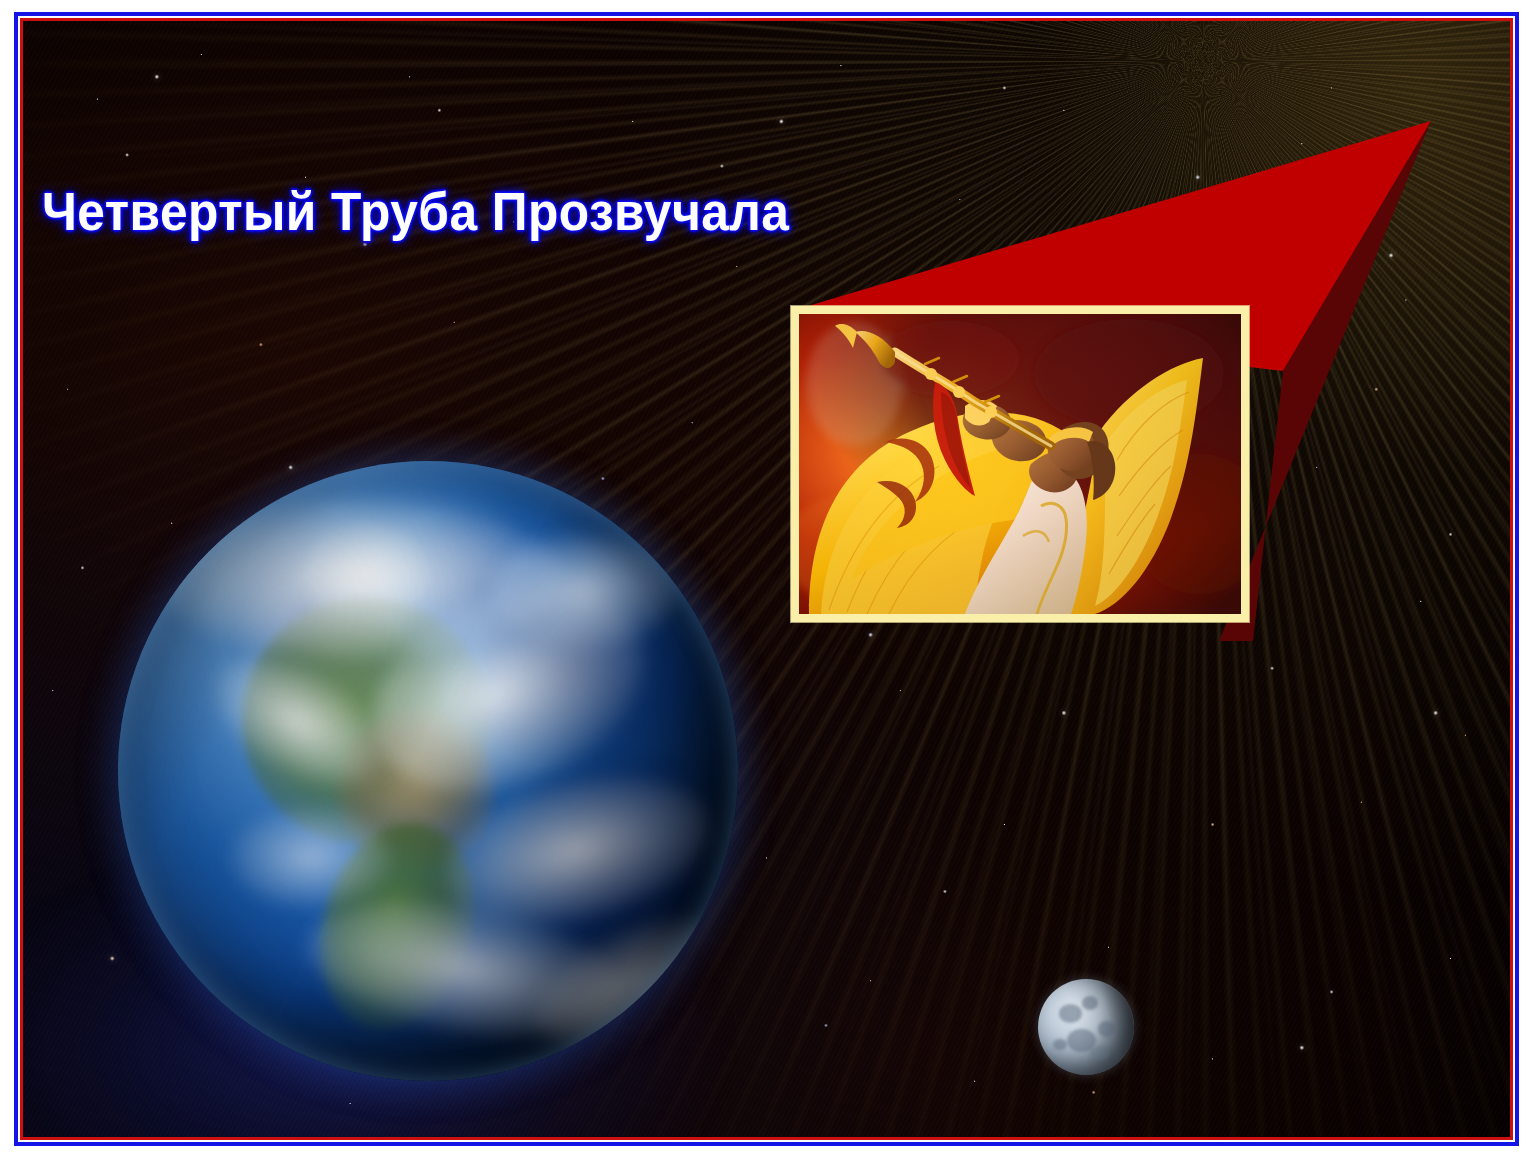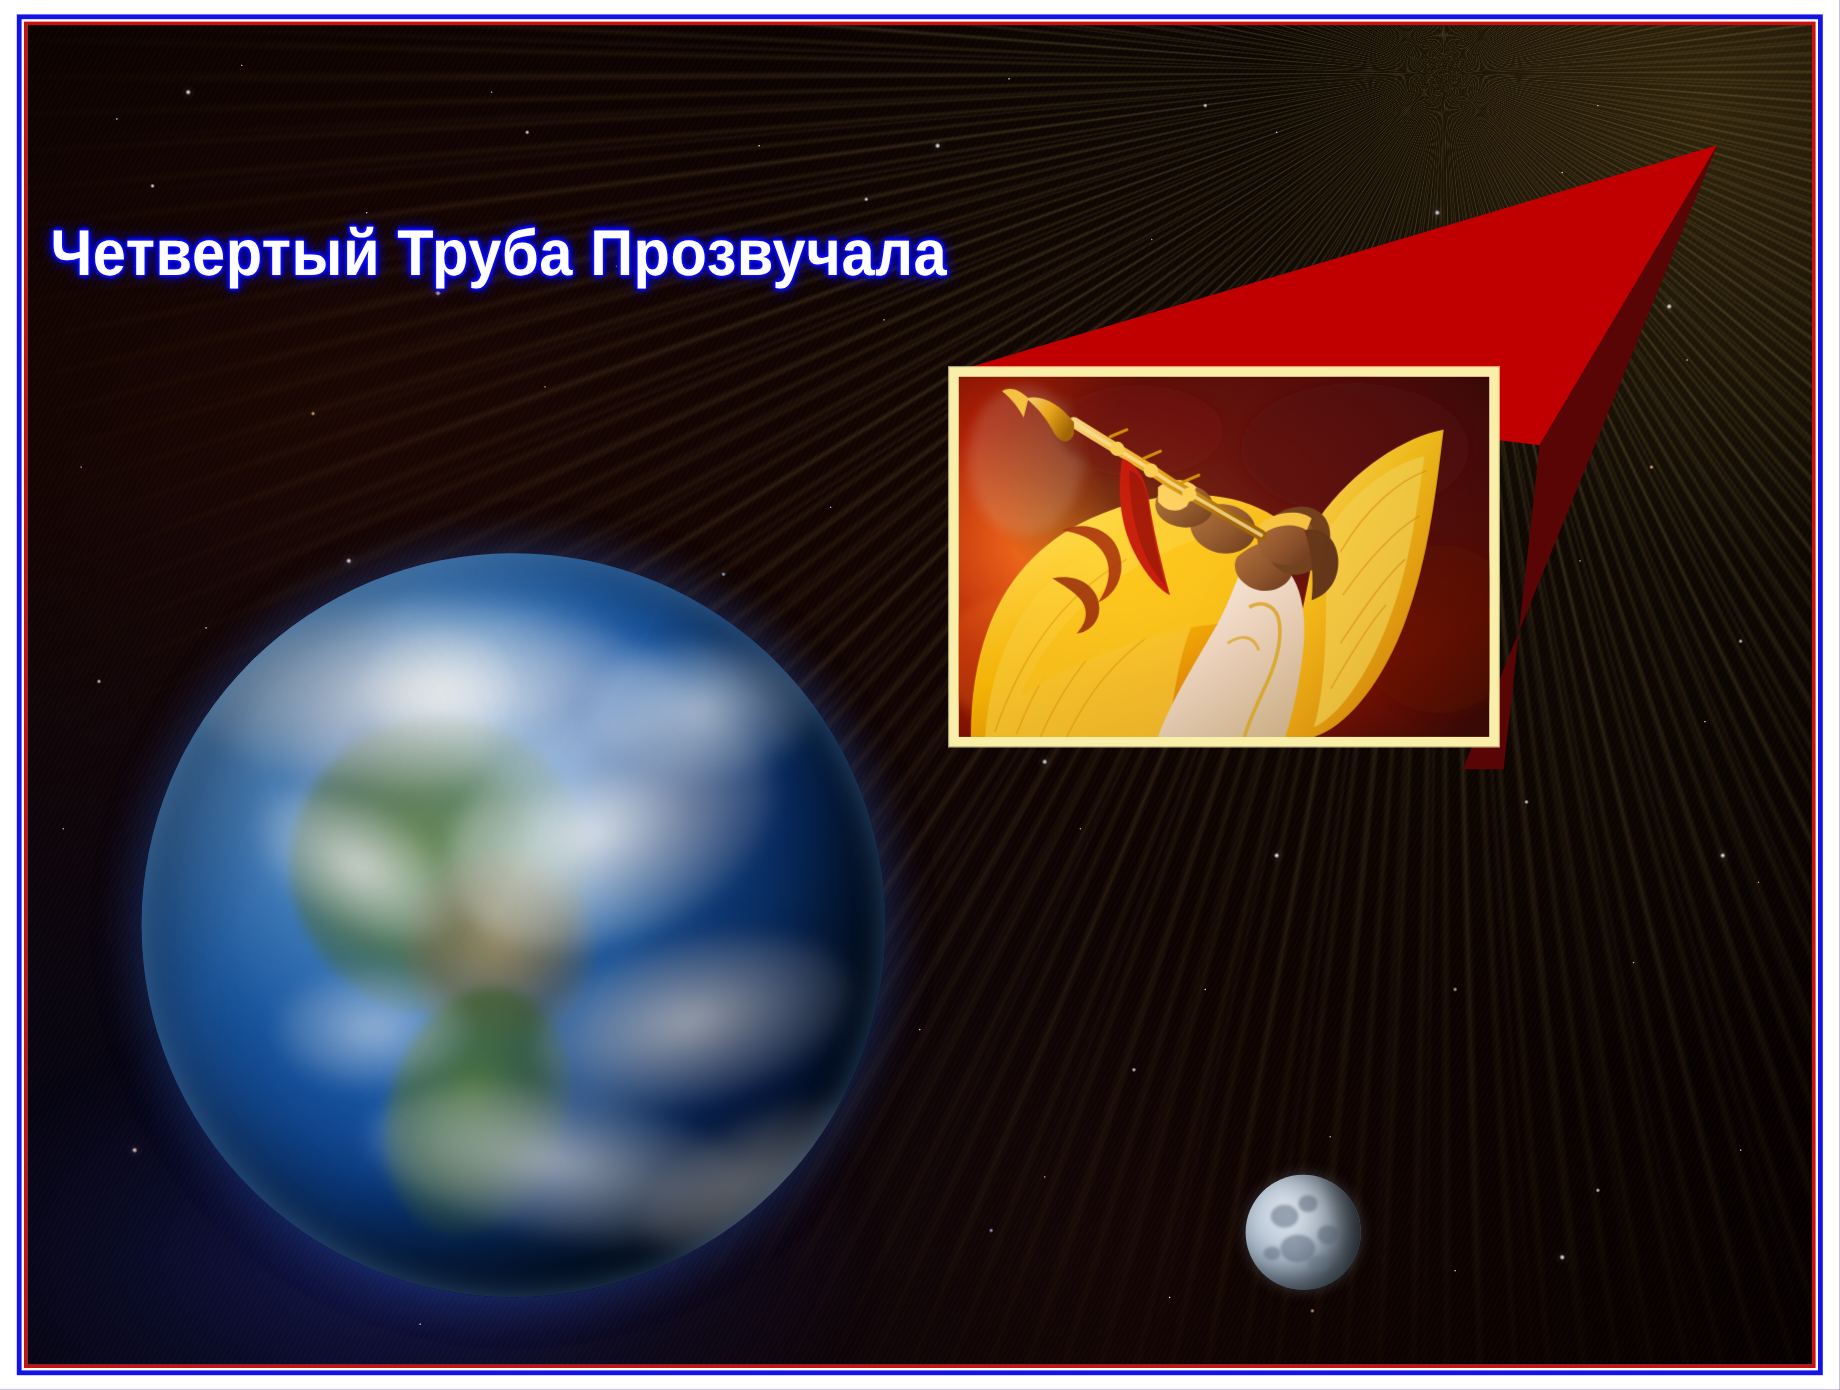--- a/index.html
+++ b/index.html
@@ -4,21 +4,21 @@
 <style>
   html,body{margin:0;padding:0;background:#ffffff;}
   body{
     width:1533px;height:1158px;overflow:hidden;
     font-family:"Liberation Sans","DejaVu Sans",sans-serif;
   }
 
   
   #slide{
     position:relative;width:1533px;height:1158px;
-    background:#6d28d9;box-sizing:border-box;
+    background:#ef4444;box-sizing:border-box;
   }
   #white-margin{
     position:absolute;left:0;top:0;width:1533px;height:1158px;
     background:#ffffff;
   }
   #blue-frame{
     position:absolute;left:14px;top:12px;right:14px;bottom:12px;
     border:4px solid #1414e6;
     box-sizing:border-box;
   }

